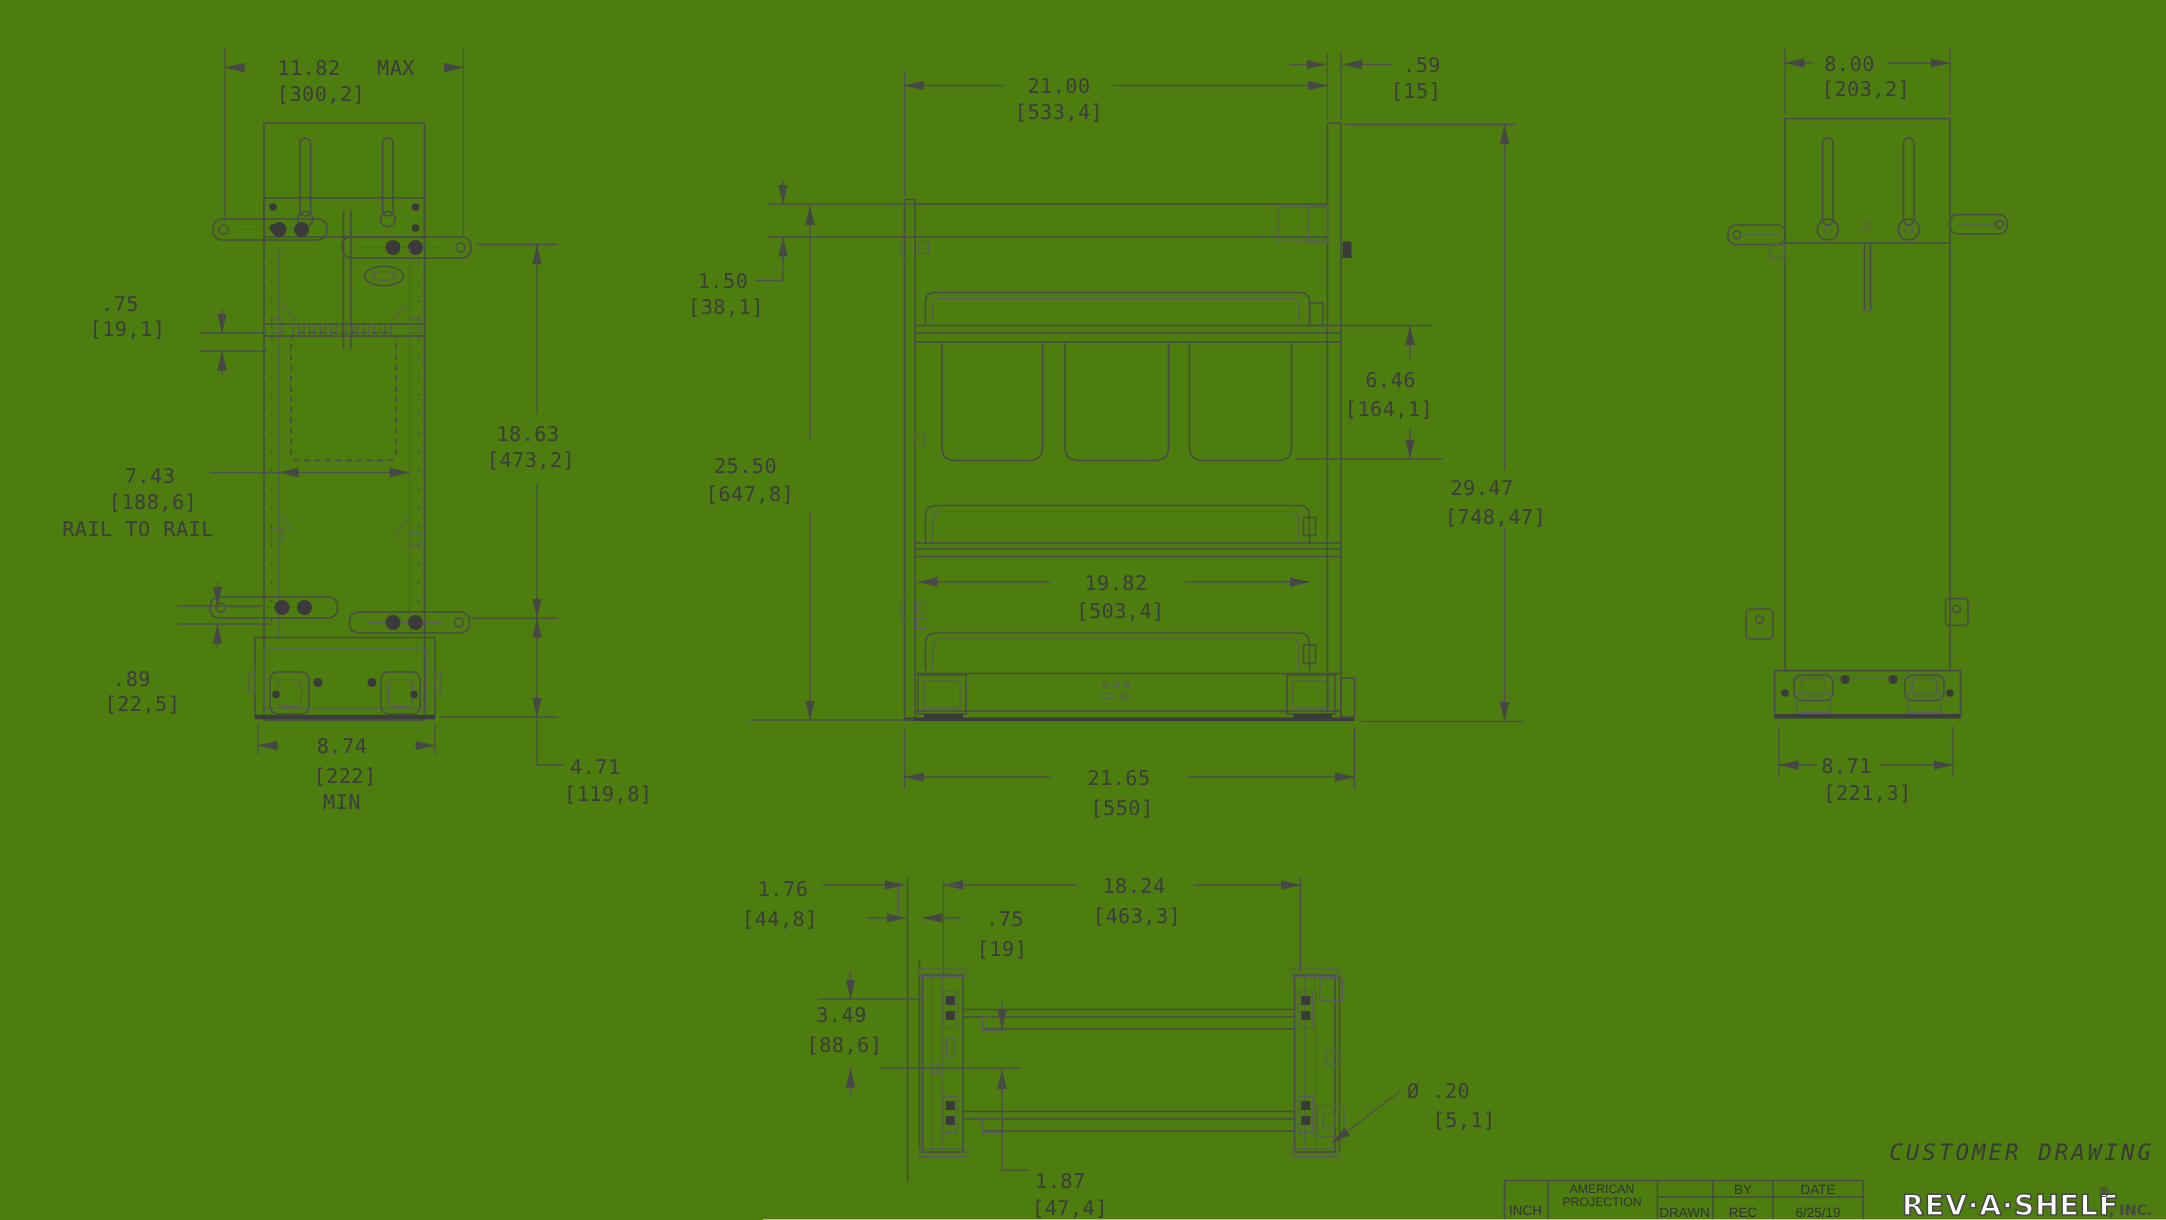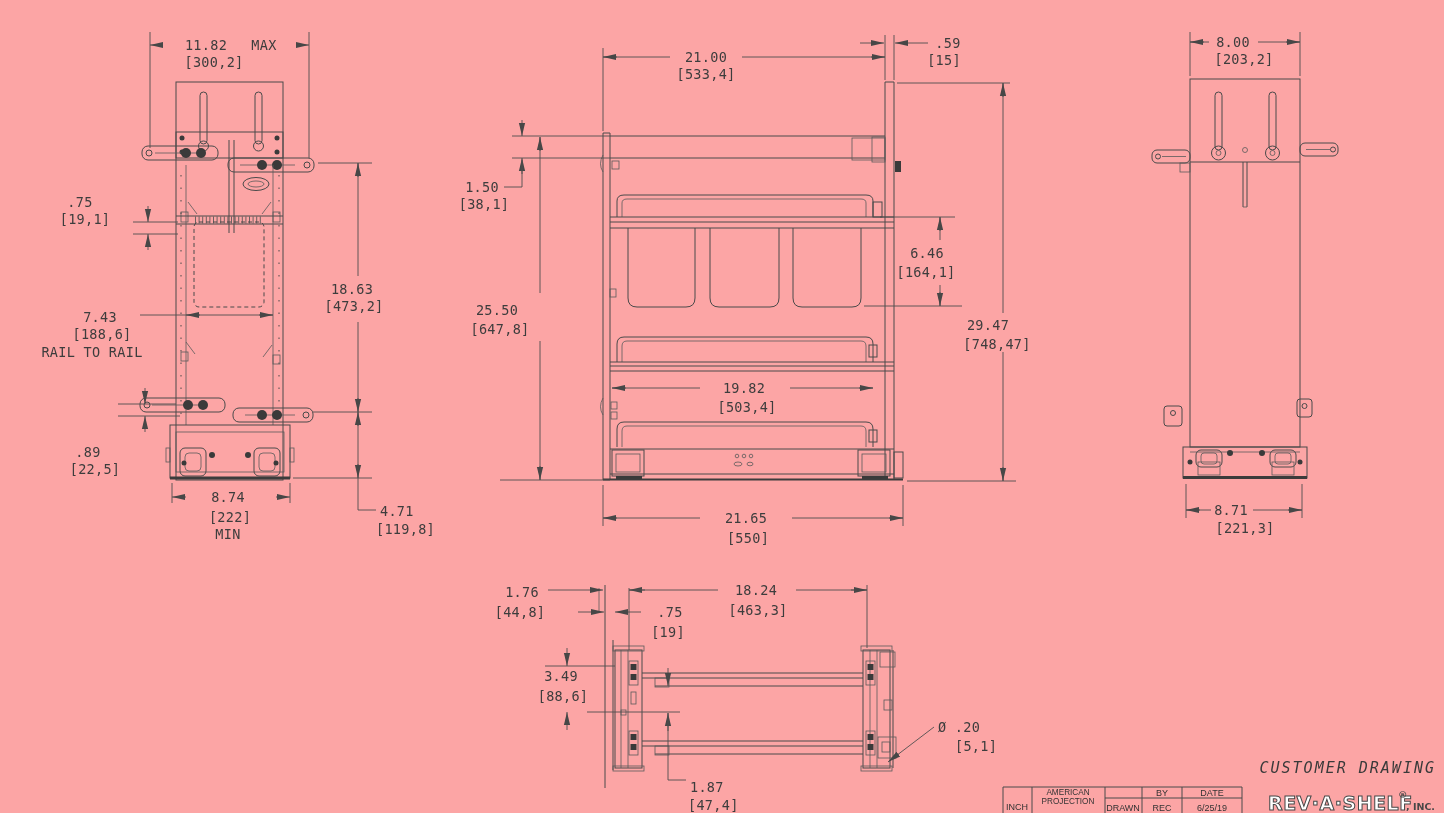--- a/index.html
+++ b/index.html
@@ -1,16 +1,16 @@
 <!DOCTYPE html>
 <html><head>
 <meta charset="utf-8">
 <style>
   html,body{margin:0;padding:0;background:#fff;}
-  .canvas{position:relative;width:1444px;height:813px;background:#fca5a5;overflow:hidden;
+  .canvas{position:relative;width:1444px;height:813px;background:#4d7c0f;overflow:hidden;
           font-family:"DejaVu Sans Mono", monospace;text-align:center;}
   svg{display:block;}
   .ln{stroke:#4a4a4a;stroke-width:1;fill:none;}
   .lnt{stroke:#5a5a5a;stroke-width:0.8;fill:none;}
   .thk{stroke:#3c3c3c;stroke-width:3;fill:none;}
   .thk2{stroke:#3c3c3c;stroke-width:2.2;fill:none;}
   .dsh{stroke:#4a4a4a;stroke-width:1;fill:none;stroke-dasharray:4 3;}
   .dotln{stroke:#4a4a4a;stroke-width:1;fill:none;stroke-dasharray:1.5 11;}
   .hatch{stroke:#555;stroke-width:7;fill:none;stroke-dasharray:1 2.6;opacity:.85;}
   .dot{fill:#3a3a3a;stroke:none;}

